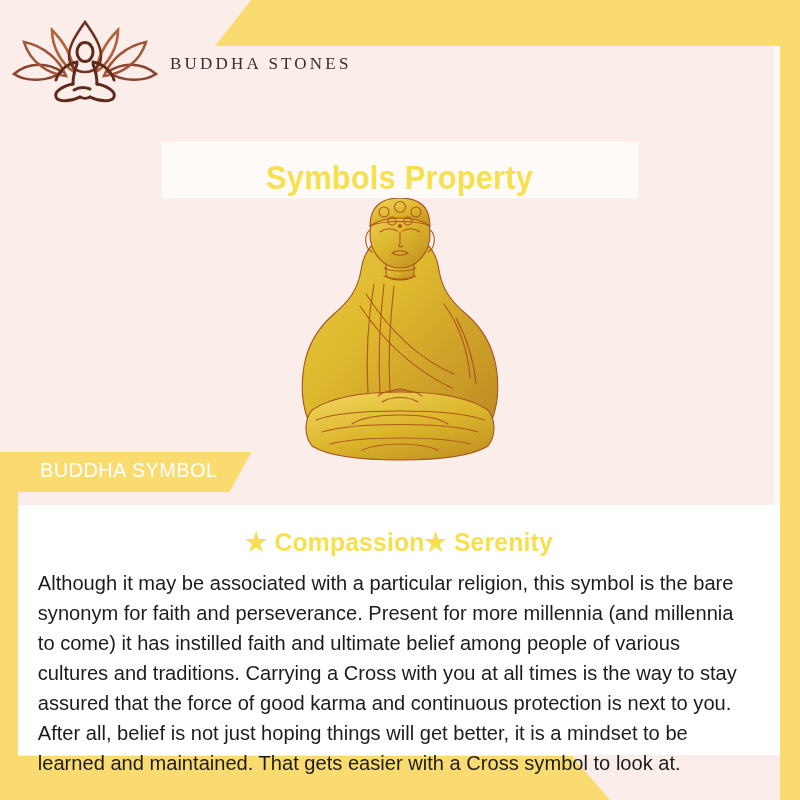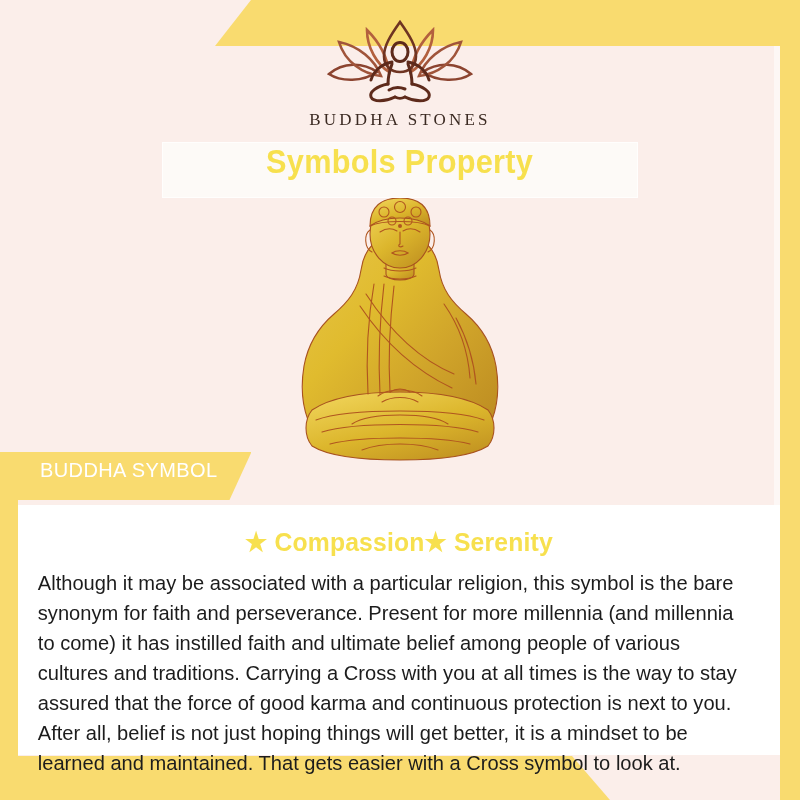--- a/index.html
+++ b/index.html
@@ -44,35 +44,35 @@
   
   .page{
     position:absolute;left:0;top:0;width:800px;height:800px;
     z-index:3;pointer-events:none;
   }
   .page > *{pointer-events:auto;}
 
   
   .logo-wrap{
     position:absolute;left:0;top:18px;width:800px;
-    display:flex;flex-direction:column;align-items:center;
+    display:flex;flex-direction:row;align-items:center;
   }
   .logo-mark{width:170px;height:86px;display:block;}
   .logo-text{
     margin-top:6px;
     font-family:"Liberation Serif", serif;
     font-size:17px;letter-spacing:3.2px;
     color:#3b2a22;font-weight:400;
   }
 
   
   .title-box{
     position:absolute;left:163px;top:143px;width:474px;height:54px;
     background:#fdfaf7;
-    display:flex;align-items:flex-start;justify-content:center;
+    display:flex;align-items:flex-end;justify-content:center;
     box-shadow:0 0 0 1px rgba(255,255,255,.9);
   }
   .title-text{
     font-family:"Liberation Sans Narrow","Liberation Sans",sans-serif;
     font-weight:bold;
     font-size:33px;
     color:#f7e04e;
     letter-spacing:.3px;
     transform:scaleX(.93);
     white-space:nowrap;
@@ -81,21 +81,21 @@
   
   .buddha-wrap{
     position:absolute;left:296px;top:198px;width:208px;height:290px;
   }
   .buddha-svg{width:100%;height:100%;display:block;}
 
   
   .ribbon{
     position:absolute;left:18px;top:452px;height:36px;
     background:#f9db6f;
-    padding:0 34px 12px 22px;
+    padding:0 34px 4px 22px;
     display:flex;align-items:center;
     clip-path:polygon(0 0, 100% 0, calc(100% - 22px) 100%, 0 100%);
     z-index:4;
   }
   .ribbon-label{
     color:#ffffff;font-size:20px;letter-spacing:.4px;
     font-family:"Liberation Sans",sans-serif;font-weight:400;
     white-space:nowrap;
   }
 

